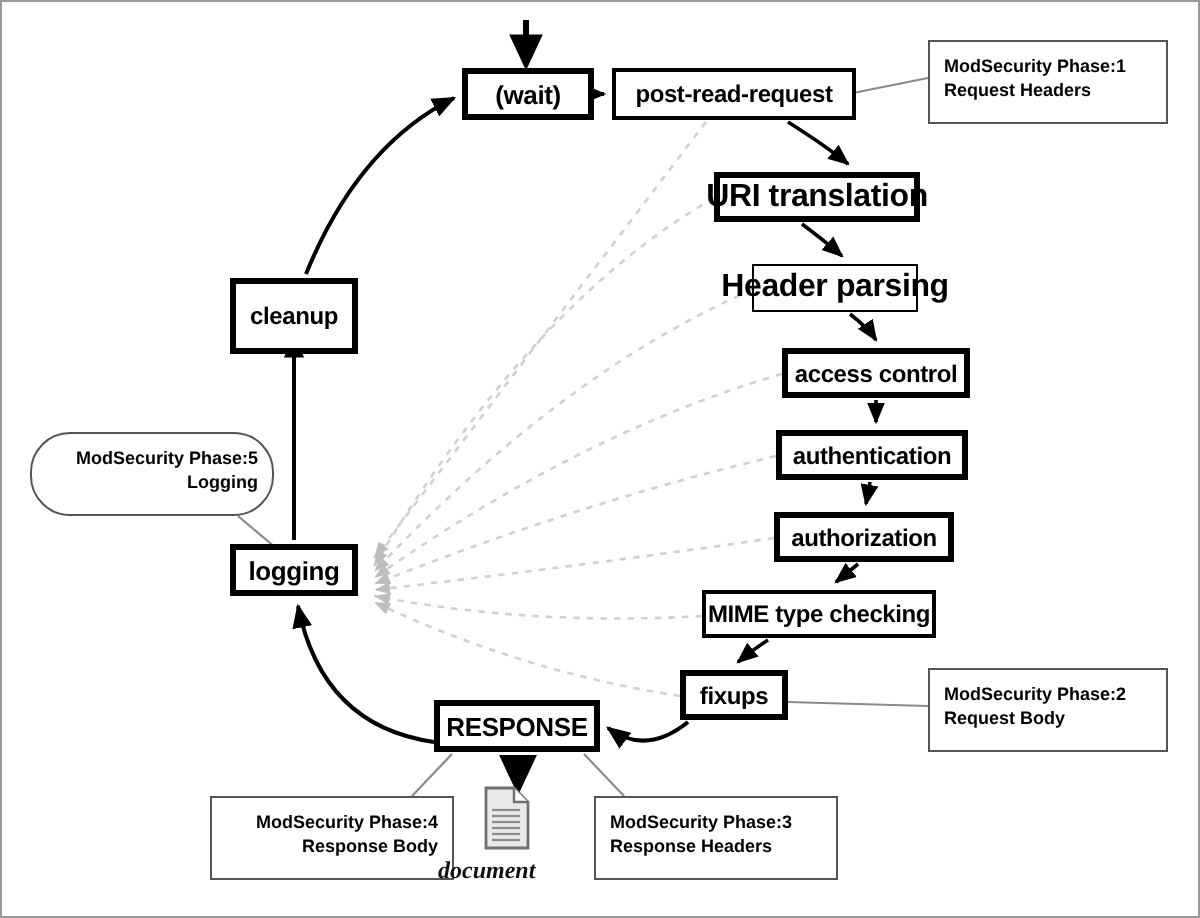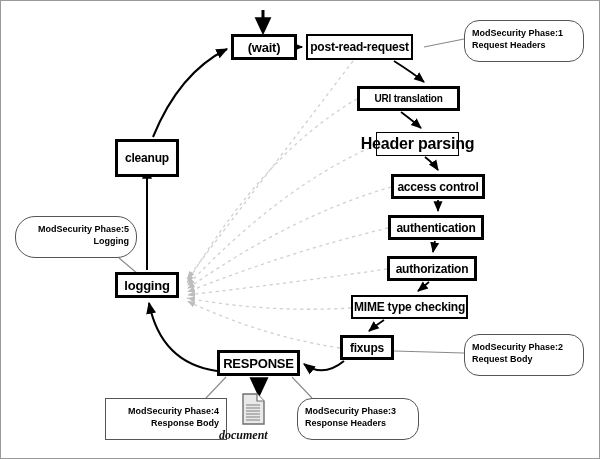--- a/index.html
+++ b/index.html
@@ -39,21 +39,21 @@
     border:1px solid #555555;
     color:#000000;
     font-size:9px;
     font-weight:bold;
     line-height:12px;
     padding:6px 7px;
     font-family:"Liberation Sans",sans-serif;
     z-index:6;
   }
   .note.right-text{text-align:right;}
-  .note.left-text{text-align:left;border-radius:15px;}
+  .note.left-text{text-align:left;}
 
   #doc-icon{
     position:absolute;
     left:238px;top:392px;
     width:28px;height:34px;
     z-index:6;
   }
   #doc-caption{
     position:absolute;
     left:218px;top:427px;
@@ -117,23 +117,23 @@
       <line x1="423" y1="46" x2="463" y2="38"></line>
       <line x1="393" y1="350" x2="463" y2="352"></line>
       <line x1="291" y1="376" x2="311" y2="397"></line>
       <line x1="225" y1="376" x2="205" y2="397"></line>
       <line x1="118" y1="257" x2="137" y2="273"></line>
     </g>
   </svg>
 
   <div class="node heavy" style="left:230px;top:33px;width:66px;height:26px;font-size:13px;">(wait)</div>
 
-  <div class="node" style="left:305px;top:33px;width:107px;height:26px;font-size:12px;">post-read-request</div>
+  <div class="node" style="left:305px;top:33px;width:122px;height:26px;font-size:12px;">post-read-request</div>
 
-  <div class="node heavy" style="left:356px;top:85px;width:103px;height:25px;font-size:10px;">URI translation</div>
+  <div class="node heavy" style="left:356px;top:85px;width:103px;height:25px;font-size:16px;">URI translation</div>
 
   <div class="node thin" style="left:375px;top:131px;width:83px;height:24px;font-size:16px;">Header parsing</div>
 
   <div class="node heavy" style="left:390px;top:173px;width:94px;height:25px;font-size:12px;">access control</div>
 
   <div class="node heavy" style="left:387px;top:214px;width:96px;height:25px;font-size:12px;">authentication</div>
 
   <div class="node heavy" style="left:386px;top:255px;width:90px;height:25px;font-size:12px;">authorization</div>
 
   <div class="node" style="left:350px;top:294px;width:117px;height:24px;font-size:12px;">MIME type checking</div>

